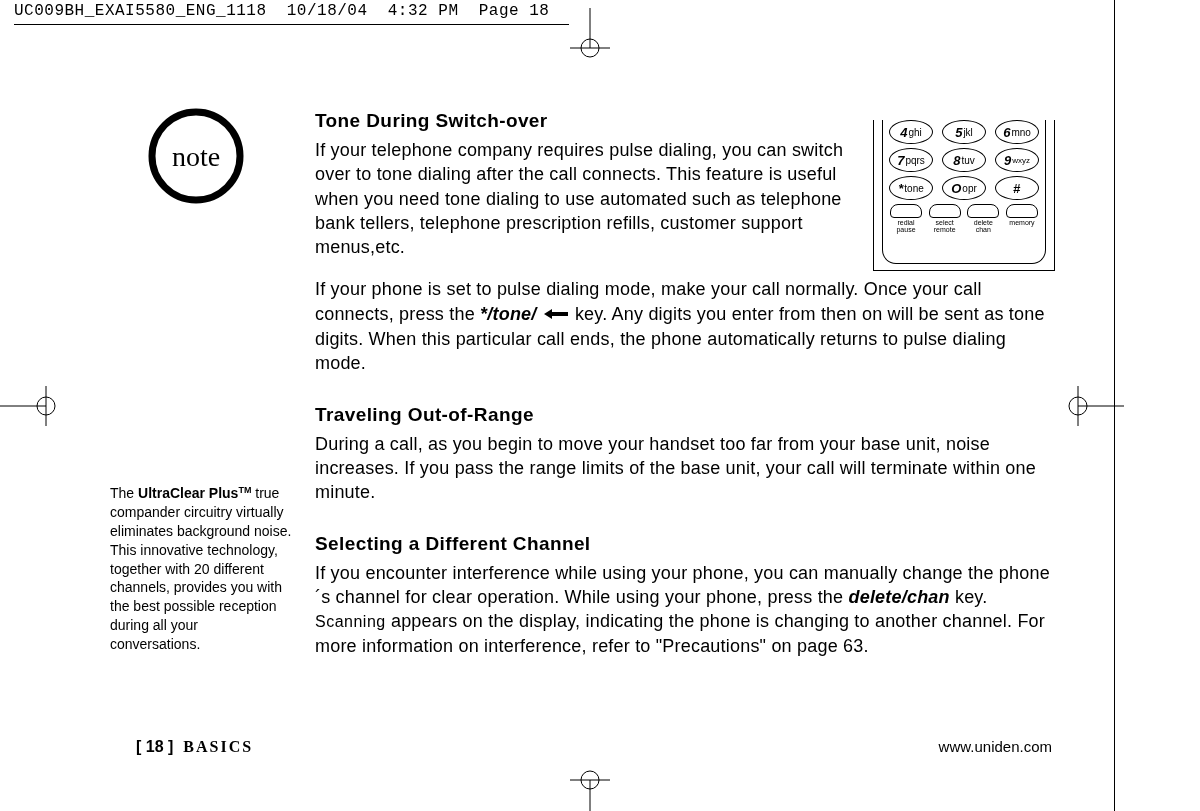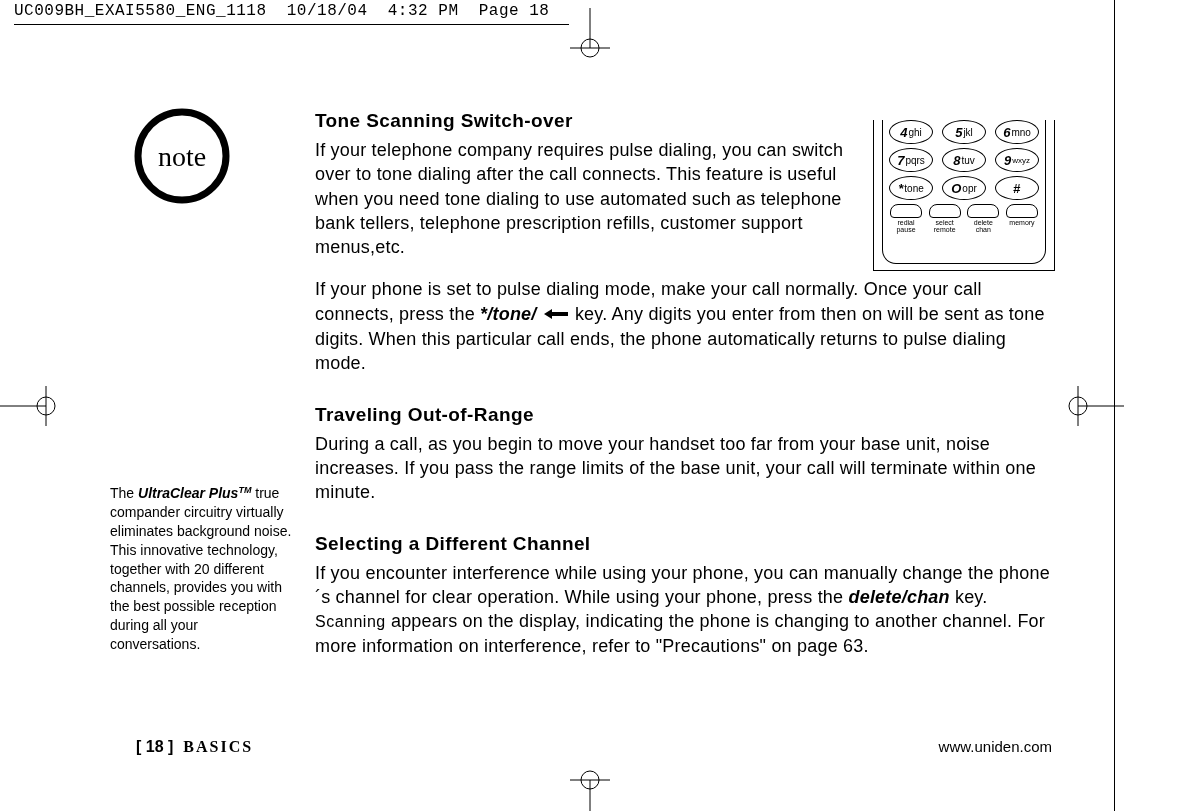--- a/index.html
+++ b/index.html
@@ -67,26 +67,26 @@
   
   .sidetext {
     position: absolute;
     top: 484px;
     left: 110px;
     width: 182px;
     font-family: Verdana, Geneva, sans-serif;
     font-size: 14px;
     line-height: 1.35;
   }
-  .sidetext .lead { font-weight: bold; font-style: italic; }
+  .sidetext .lead { font-weight: bold; }
 
   
   .note-badge {
     position: absolute;
-    top: 108px; left: 134px;
+    top: 108px; left: 148px;
     width: 96px; height: 96px;
   }
 
   
   .keypad {
     position: absolute;
     top: 120px;
     left: 873px;
     width: 180px;
     height: 150px;
@@ -273,21 +273,21 @@
           </div>
         <div class="soft">
             <div class="cap"></div>
             <div>memory</div>
           </div>
       </div>
     </div>
   </div>
 
   <div class="main">
-    <div class="h2">Tone Scanning Switch-over</div>
+    <div class="h2">Tone During Switch-over</div>
     <p class="para para-narrow">If your telephone company requires pulse dialing, you can switch over to tone dialing after the call connects. This feature is useful when you need tone dialing to use automated such as telephone bank tellers, telephone prescription refills, customer support menus,etc.</p>
 
     <p class="para" style="margin-top:18px;">
       <span>If your phone is set to pulse dialing mode, make your call normally. Once your call connects, press the </span>
       <span class="bolditalic"><span>*/tone/</span></span>
       <span class="back-arrow">
         <svg width="28" height="14" viewBox="0 0 28 14">
             <path d="M2 7 L10 2 L10 5 L26 5 L26 9 L10 9 L10 12 Z" fill="#000"></path>
           </svg>
       </span>

